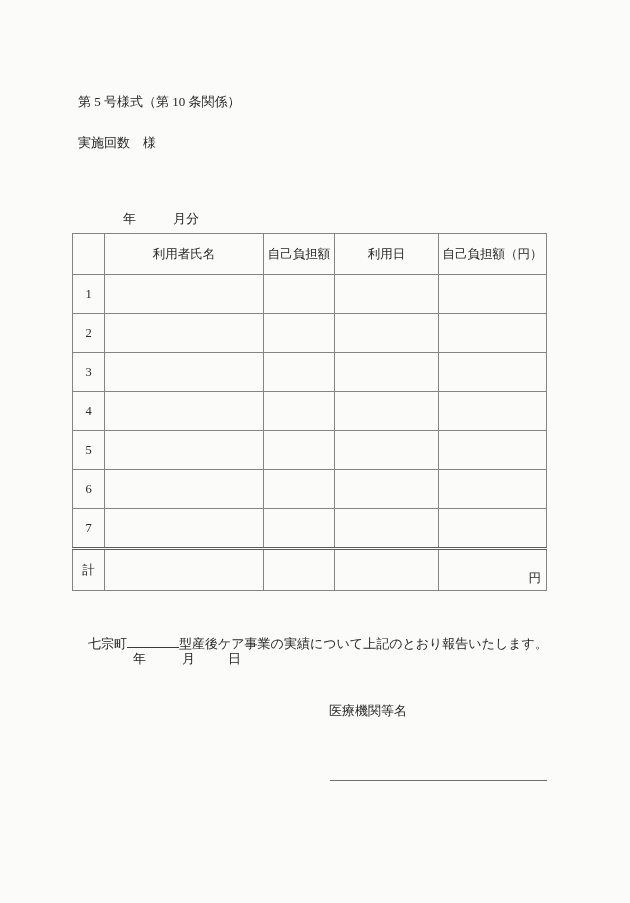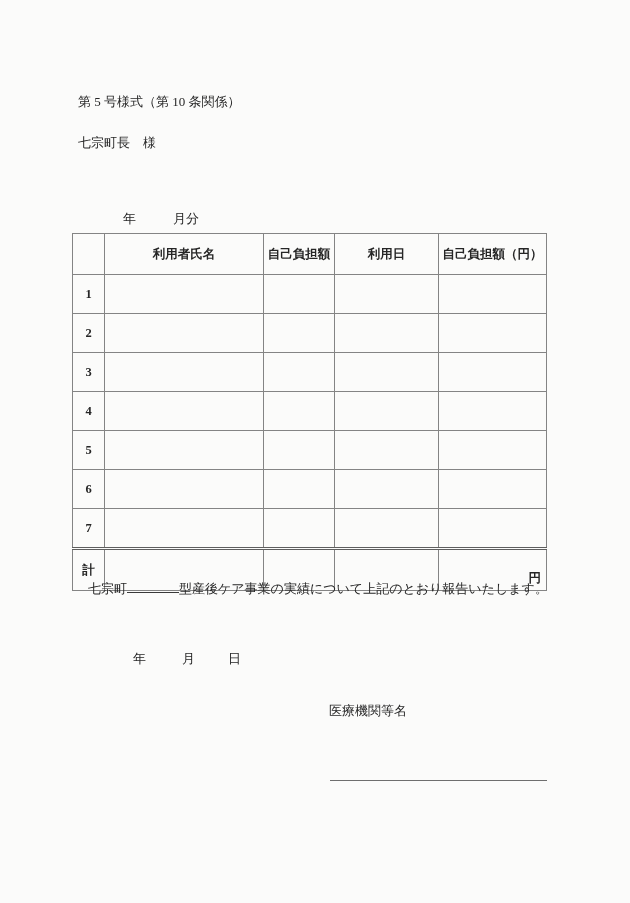--- a/index.html
+++ b/index.html
@@ -23,21 +23,21 @@
     left: 72px; top: 233px;
     width: 474px;
     border-collapse: collapse;
     table-layout: fixed;
     font-size: 12.5px;
     color: #262626;
   }
   .results th, .results td {
     border: 1px solid #848484;
     padding: 0;
-    font-weight: bold;
+    font-weight: normal;
     overflow: hidden;
   }
   .results { border: 1px solid #6a6a6a; }
   .results thead th {
     height: 40px;
     text-align: center;
     vertical-align: middle;
   }
   .results tbody td { height: 38px; vertical-align: middle; }
   .results td.num { text-align: center; }
@@ -63,21 +63,21 @@
     border-top: 1px solid #6e6e6e;
   }
 </style>
 </head>
 <body>
 
 <div class="page">
 
   <div class="abs txt" style="left:78px; top:94px">第 5 号様式（第 10 条関係）</div>
 
-  <div class="abs txt" style="left:78px; top:135px">七宗町長　様</div>
+  <div class="abs txt" style="left:78px; top:135px">実施回数　様</div>
 
 
   <div class="abs txt" style="left:123px; top:211px">
     <span>年</span><span class="spacer" style="width:37px"></span><span>月分</span>
   </div>
 
   <table class="results">
     <colgroup>
       <col style="width:32px">
       <col style="width:159px">
@@ -147,21 +147,21 @@
       <tr class="total">
         <td class="num">計</td>
         <td></td>
         <td></td>
         <td></td>
         <td class="unit"><span>円</span></td>
       </tr>
     </tbody>
   </table>
 
-  <div class="abs txt" style="left:88px; top:581px">
+  <div class="abs txt" style="left:88px; top:636px">
     <span>七宗町</span><span class="blank-underline"></span><span>型産後ケア事業の実績について上記のとおり報告いたします。</span>
   </div>
 
   <div class="abs txt" style="left:133px; top:651px">
     <span>年</span><span class="spacer" style="width:36px"></span><span>月</span><span class="spacer" style="width:33px"></span><span>日</span>
   </div>
 
   <div class="abs txt" style="left:329px; top:703px">医療機関等名</div>
 
   <div class="signature-rule"></div>

